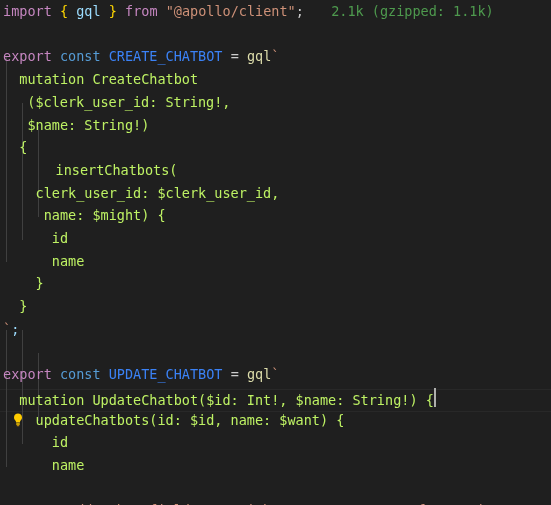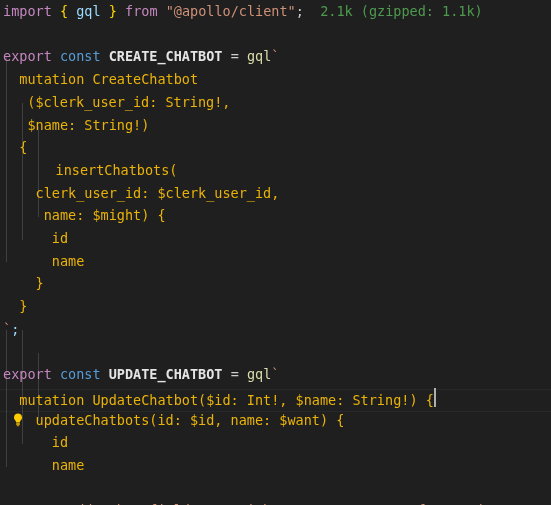--- a/index.html
+++ b/index.html
@@ -86,30 +86,30 @@
   .caret {
     position: absolute;
     width: 2px;
     background: #aeafad;
     z-index: 7;
   }
 
   
   .t-keyword   { color: #C586C0; }  
   .t-storage   { color: #569CD6; }  
-  .t-const     { color: #e5e5e5; font-weight: bold; }  
+  .t-const     { color: #3b82f6; }  
   .t-var       { color: #9CDCFE; }  
   .t-func      { color: #DCDCAA; }  
   .t-string    { color: #CE9178; }  
   .t-plain     { color: #CCCCCC; }
   .t-brace-y   { color: #FFD700; }  
-  .t-template  { color: #eab308; }  
+  .t-template  { color: #bef264; }  
   .t-backtick  { color: #CE9178; }
   .t-semi      { color: #9CDCFE; }
-  .t-importcost{ color: #4E9A4E; }  
+  .t-importcost{ color: #4E9A4E; margin-left: 11px; }  
   .t-comment   { color: #CE9178; }
 </style>
 </head>
 <body>
 
 <div id="editor">
 
   <div class="guides">
       <div class="guide" style="left: 6px; top: 57px; height: 205px; background: rgb(64, 64, 64);"></div>
       <div class="guide" style="left: 22px; top: 103px; height: 137px; background: rgb(64, 64, 64);"></div>

